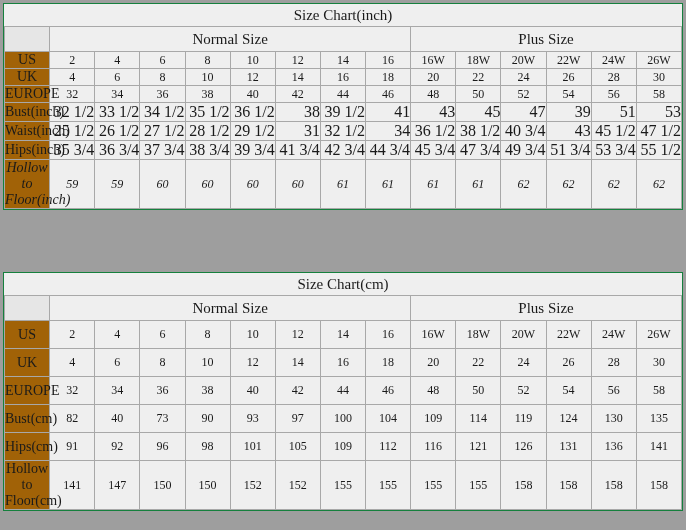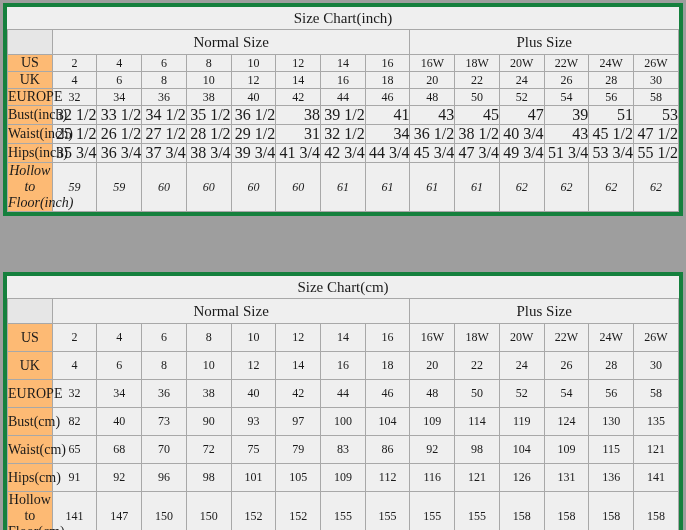--- a/index.html
+++ b/index.html
@@ -11,21 +11,21 @@
     height: 530px;
     background: #9e9e9e;
     font-family: "Liberation Serif", serif;
     overflow: hidden;
   }
   .chart-wrap {
     position: absolute;
     left: 3px;
     width: 680px;
     background: #efefef;
-    border: 4px solid #15803d;
+    border: 1px solid #15803d;
     box-sizing: border-box;
   }
   #chart-inch { top: 3px; }
   #chart-cm { top: 272px; }
 
   table {
     border-collapse: collapse;
     width: 100%;
     table-layout: fixed;
   }
@@ -47,21 +47,21 @@
   }
   .group-cell {
     font-size: 15px;
     height: 24px;
   }
   .blank-cell {
     background: #e6e6e6;
   }
   .rowlabel {
     font-size: 14px;
-    background: #fdba74;
+    background: #a16207;
   }
   .val {
     font-size: 12px;
   }
   .val-sm {
     font-size: 16px;
     text-align: right;
   }
   .r-inch-tall { height: 28px; font-style: italic; }
   .r-cm { height: 28px; }
@@ -277,37 +277,20 @@
       <td class="val">100</td>
       <td class="val">104</td>
       <td class="val">109</td>
       <td class="val">114</td>
       <td class="val">119</td>
       <td class="val">124</td>
       <td class="val">130</td>
       <td class="val">135</td>
     </tr>
     <tr class="r-cm">
-      <td class="first-col rowlabel">Waist(cm)</td>
-      <td class="val">65</td>
-      <td class="val">68</td>
-      <td class="val">70</td>
-      <td class="val">72</td>
-      <td class="val">75</td>
-      <td class="val">79</td>
-      <td class="val">83</td>
-      <td class="val">86</td>
-      <td class="val">92</td>
-      <td class="val">98</td>
-      <td class="val">104</td>
-      <td class="val">109</td>
-      <td class="val">115</td>
-      <td class="val">121</td>
-    </tr>
-    <tr class="r-cm">
       <td class="first-col rowlabel">Hips(cm)</td>
       <td class="val">91</td>
       <td class="val">92</td>
       <td class="val">96</td>
       <td class="val">98</td>
       <td class="val">101</td>
       <td class="val">105</td>
       <td class="val">109</td>
       <td class="val">112</td>
       <td class="val">116</td>

